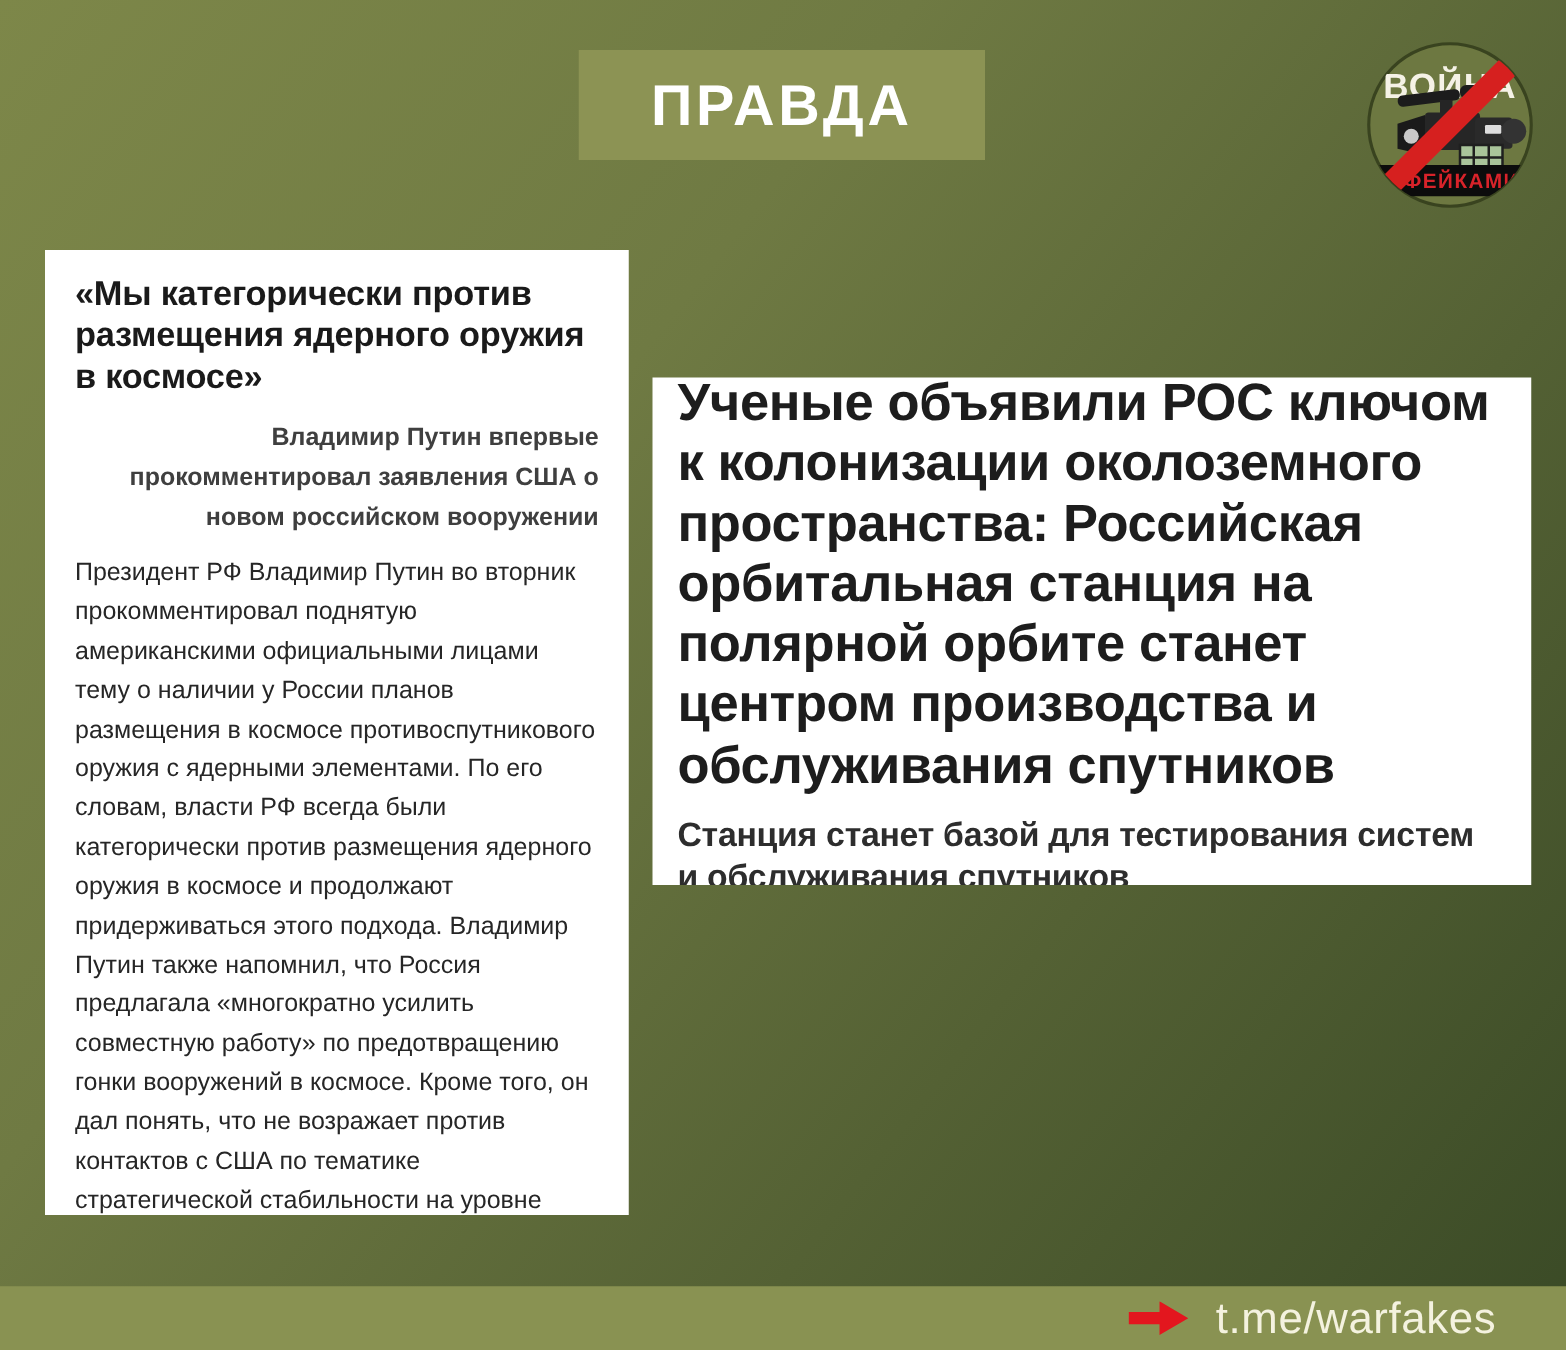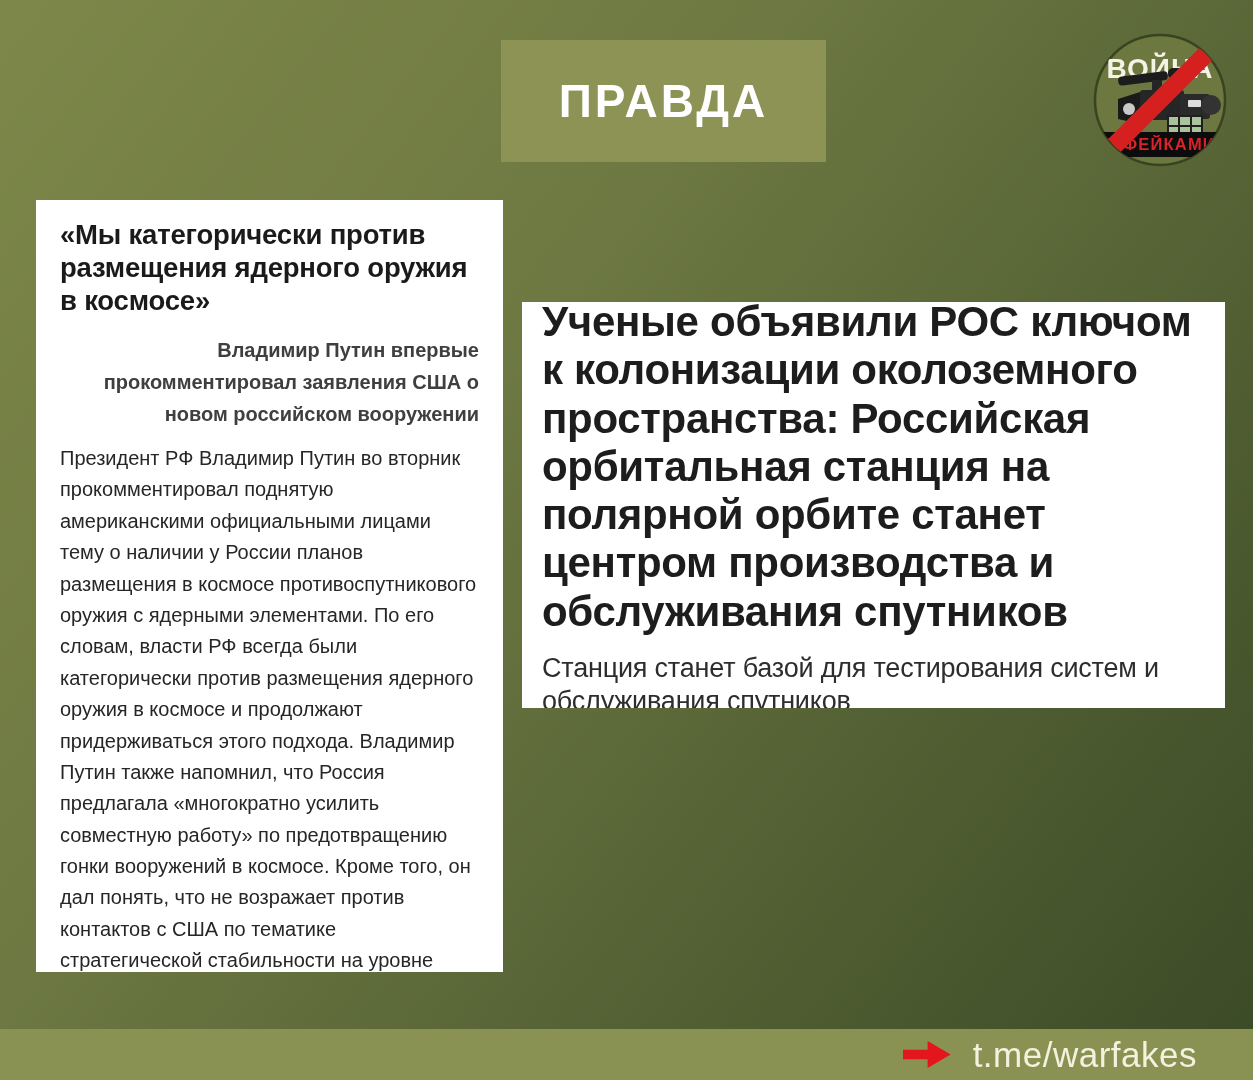--- a/index.html
+++ b/index.html
@@ -13,23 +13,23 @@
     position: absolute;
     inset: 0;
     width: 1253px;
     height: 1080px;
     background: linear-gradient(128deg, #7d8749 0%, #6f7a43 35%, #546134 68%, #3a4a26 100%);
   }
   
   .header-box {
     position: absolute;
     left: 463px; top: 40px;
-    width: 325px; height: 122px;
+    width: 325px; height: 88px;
     background: #8c9354;
-    display: flex; align-items: center; justify-content: center; margin-left: 38px;
+    display: flex; align-items: center; justify-content: center;
   }
   .header-title {
     color: #ffffff;
     font-size: 46px;
     font-weight: 700;
     letter-spacing: 3px;
   }
   
   .logo-badge {
     position: absolute;
@@ -80,21 +80,21 @@
     margin-top: -4px;
     font-size: 42px;
     font-weight: 700;
     line-height: 1.15;
     color: #1d1d1d;
     letter-spacing: -0.3px;
   }
   .right-card .subhead {
     margin-top: 16px;
     font-size: 27px;
-    font-weight: 400;
+    font-weight: 700;
     line-height: 1.22;
     color: #2d2d2d;
     letter-spacing: -0.2px;
   }
   
   .footer-bar {
     position: absolute;
     left: 0; bottom: 0;
     width: 1253px; height: 51px;
     background: #899252;

